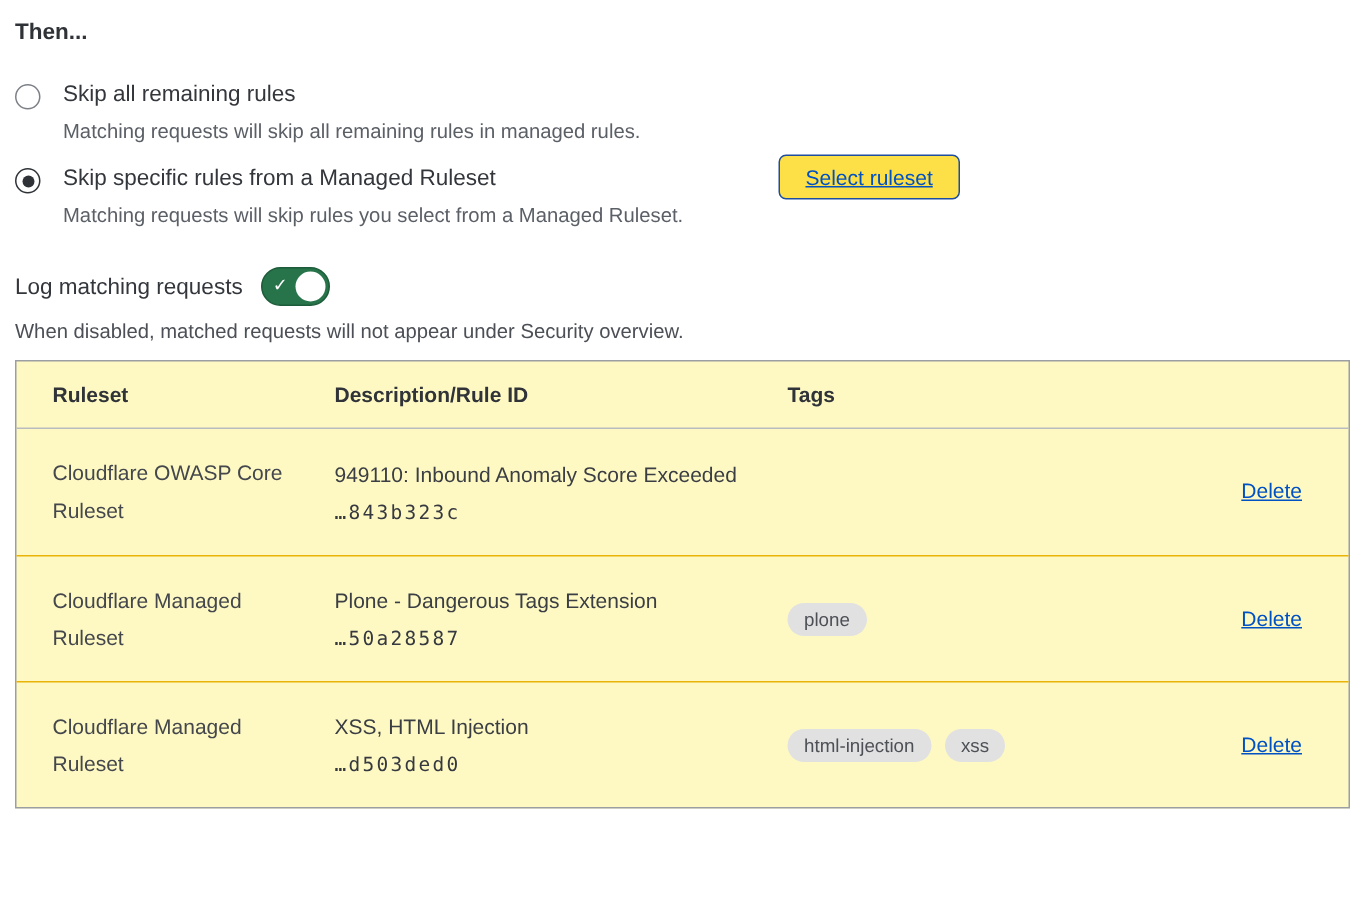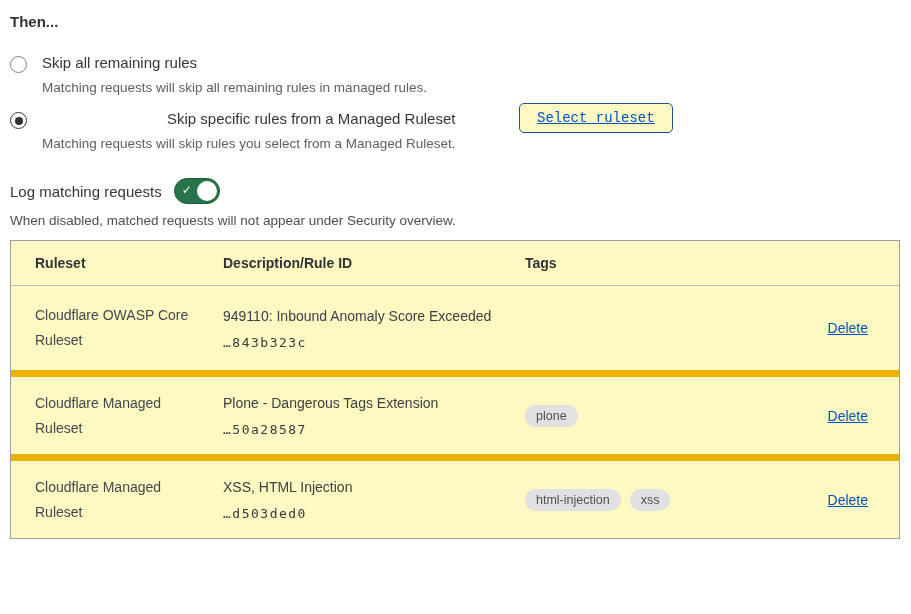--- a/index.html
+++ b/index.html
@@ -13,44 +13,44 @@
   .page { position: relative; width: 825px; height: 614px; padding: 13px 11px 0 10px; }
 
   
   .section-heading {
     font-size: 15px; font-weight: bold; color: #2f3237; line-height: 18px;
   }
 
   
   .options { margin-top: 22px; }
   .option { display: flex; align-items: flex-start; margin-top: 0; cursor: pointer; }
-  .option + .option { margin-top: 13px; text-align: right; }
+  .option + .option { margin-top: 13px; }
   .radio {
     flex: 0 0 auto;
     width: 17px; height: 17px; border-radius: 50%;
     border: 1.5px solid #7d8187; background: #fff;
     margin: 3px 15px 0 0;
     position: relative;
   }
   .radio.checked { border-color: #2f3237; }
   .radio.checked::after {
     content: ""; position: absolute; left: 50%; top: 50%;
     width: 8px; height: 8px; border-radius: 50%;
     background: #2f3237; transform: translate(-50%, -50%);
   }
   .opt-label { font-size: 15px; color: #33363b; line-height: 20px; }
   .opt-desc { font-size: 13.5px; color: #5b5f66; line-height: 17px; margin-top: 6px; }
 
   
   .select-ruleset {
     position: absolute; left: 519px; top: 103px;
     height: 30px; padding: 0 17px;
-    background: #fef9c3;
+    background: #fde047;
     border: 1px solid #1f4e9e; border-radius: 5px;
-    font-family: Liberation Mono, monospace;
+    font-family: Liberation Sans, sans-serif;
     font-size: 14px; color: #0051c3;
     text-decoration: underline;
     cursor: pointer;
   }
 
   
   .log-row { display: flex; align-items: center; margin-top: 26px; }
   .log-label { font-size: 15px; color: #33363b; }
   .toggle {
     margin-left: 12px;
@@ -79,21 +79,21 @@
     background: #fef9c3;
   }
   .trow {
     display: grid;
     grid-template-columns: 188px 302px 1fr 120px;
     padding-left: 24px;
     align-items: center;
   }
   .trow.head { height: 45px; border-bottom: 1px solid #b9bbbe; }
   .trow.body-row { height: 84px; }
-  .trow.body-row + .trow.body-row { border-top: 7px solid #eab308; }
+  .trow.body-row + .trow.body-row { border-top: 1px solid #eab308; }
   .th { font-size: 14px; font-weight: bold; color: #303338; }
   .cell-ruleset { font-size: 14px; color: #44474c; line-height: 25px; max-width: 165px; }
   .cell-desc .desc-line { font-size: 14px; color: #3b3e43; line-height: 18px; }
   .cell-desc .rule-id {
     margin-top: 10px;
     font-family: "DejaVu Sans Mono", "Liberation Mono", monospace;
     font-size: 13px; color: #36393f; letter-spacing: 1.5px;
   }
   .cell-tags { display: flex; gap: 9px; align-items: center; }
   .tag-pill {

